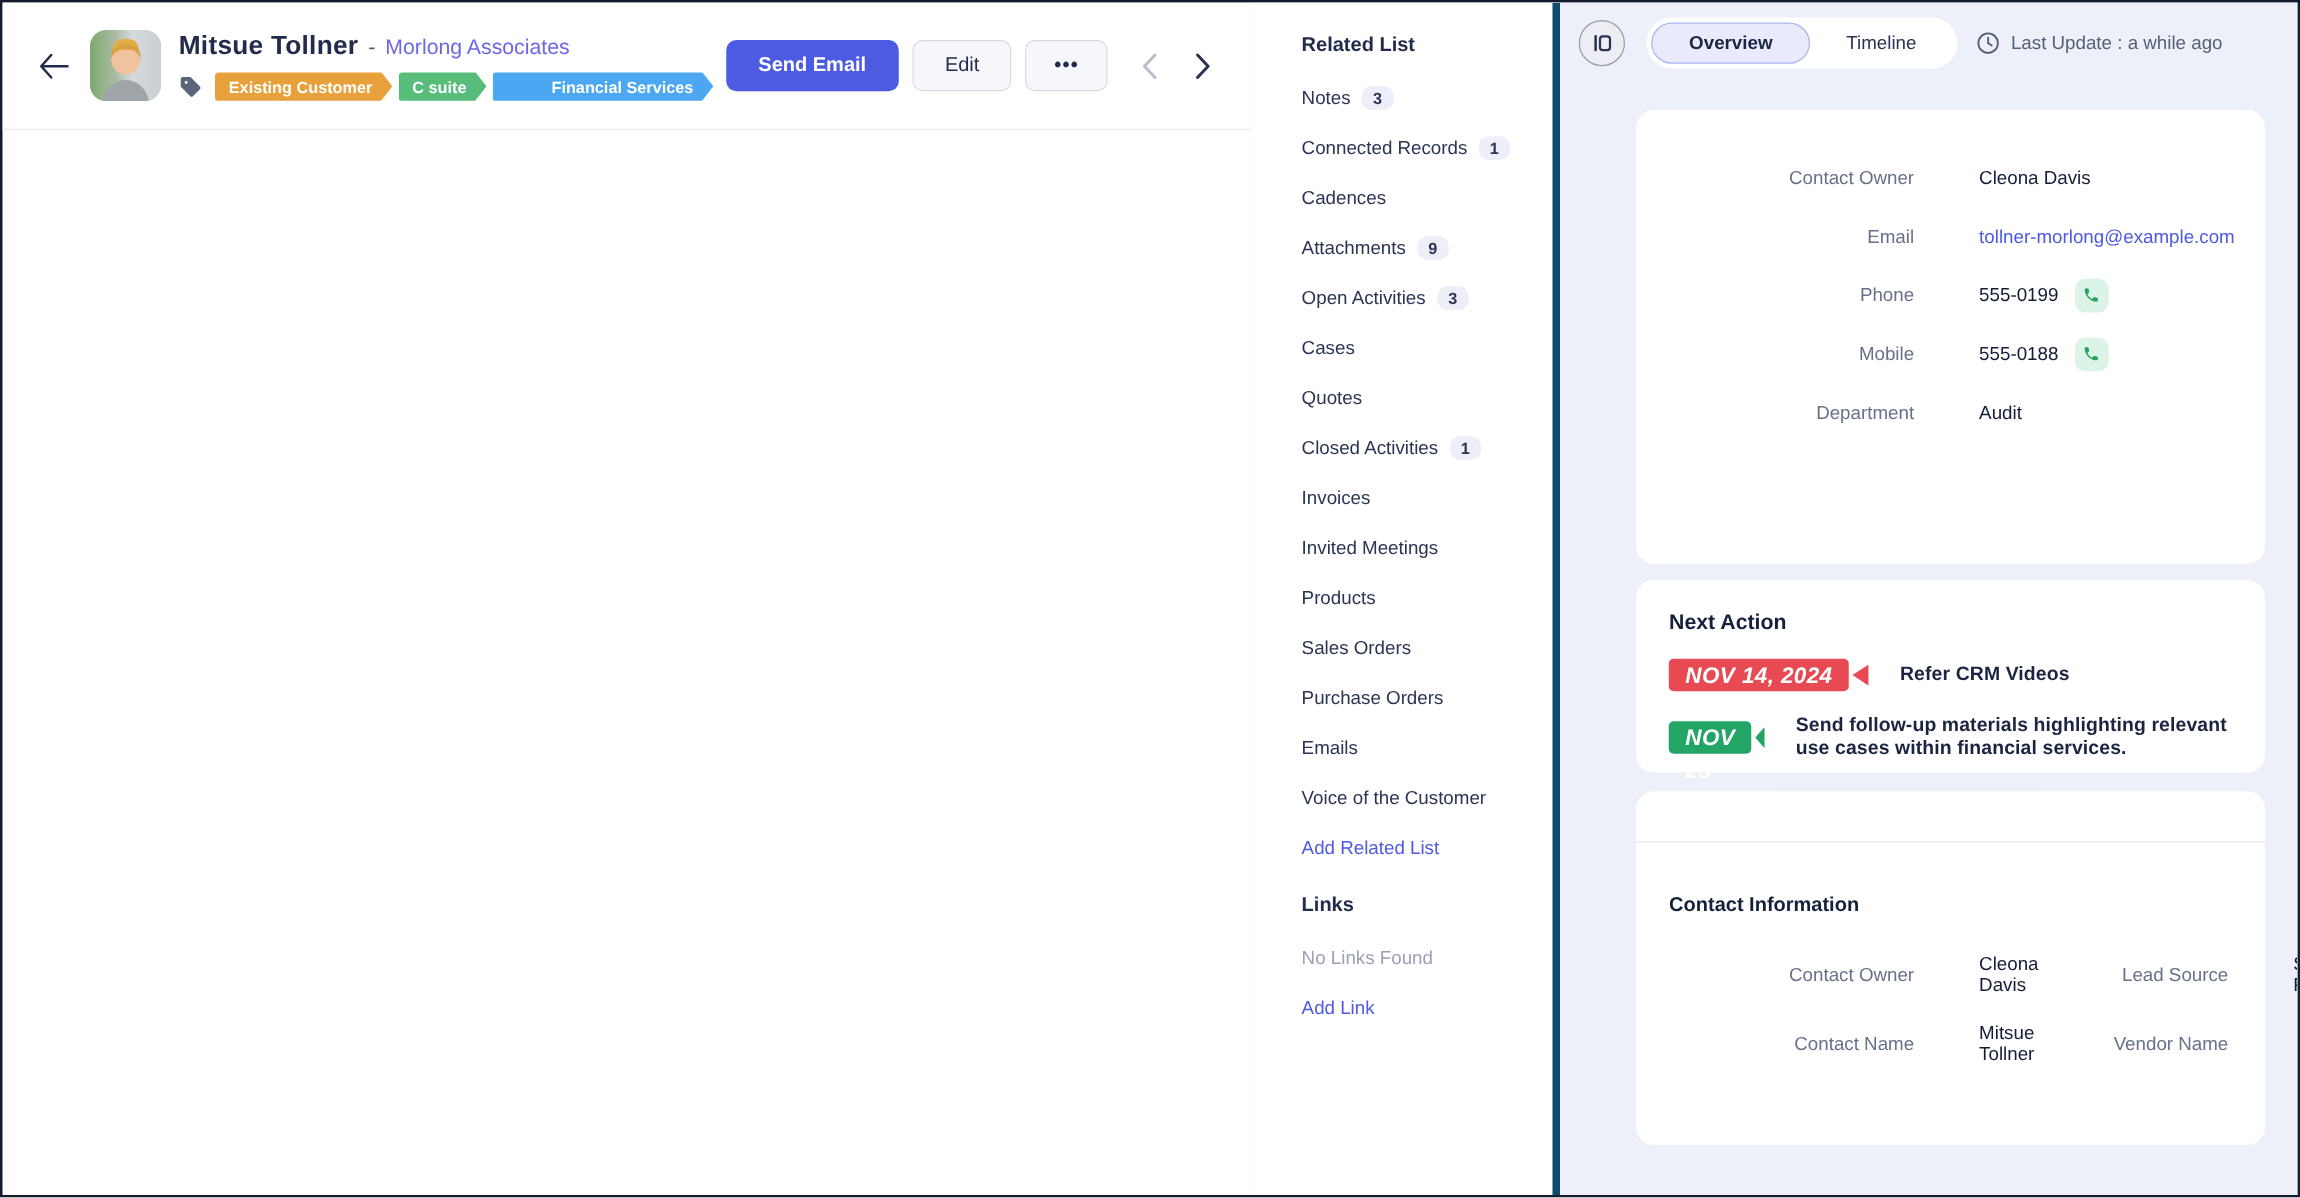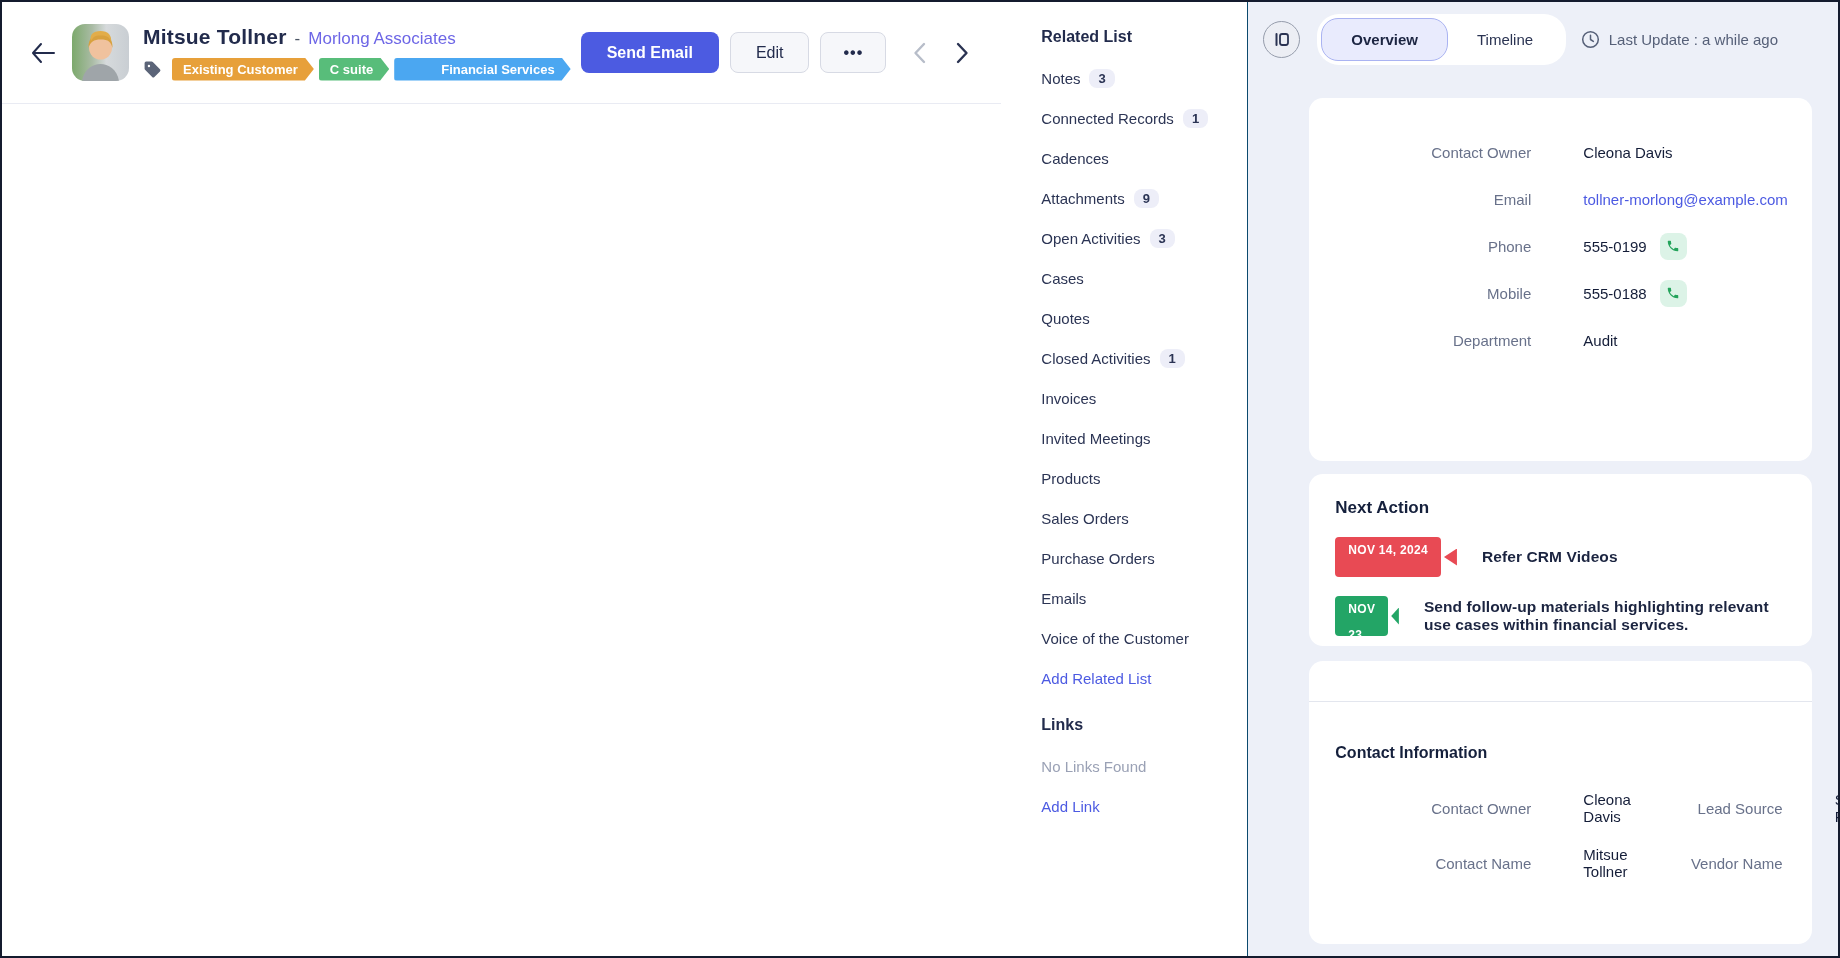--- a/index.html
+++ b/index.html
@@ -36,56 +36,56 @@
   .btn-secondary {
     background:#f6f7fa; color:#222b4c; font-size:16px; border:1px solid #d7dae4;
     border-radius:8px; height:41px; padding:0 25px; cursor:pointer; font-family:inherit;
   }
   .btn-more { letter-spacing:1px; font-weight:bold; padding:0 22px; }
   .nav-chevrons { display:flex; align-items:center; gap:22px; margin-left:12px; }
   .chev { background:none; border:none; cursor:pointer; display:flex; padding:4px; }
   
   .main { flex:1; display:flex; background:#edf0f8; overflow:hidden; position:relative; }
   
-  .sidebar { width:247px; background:#fff; border-right:1px solid #0c4a6e; padding:26px 0 0 40px; flex:0 0 auto; }
+  .sidebar { width:247px; background:#fff; border-right:6px solid #0c4a6e; padding:26px 0 0 40px; flex:0 0 auto; }
   .side-title { font-size:16px; font-weight:bold; color:#222b4c; margin-bottom:20px; }
   .side-list { list-style:none; }
   .side-list li { height:24px; margin-bottom:16px; font-size:15px; color:#2b3454; cursor:pointer; display:flex; align-items:center;text-align:right; }
   .count-badge {
     margin-left:9px; background:#edeef8; color:#2b3454; font-size:13px; font-weight:bold;
     border-radius:8px; padding:2px 9px; line-height:15px;
   }
   .side-link { font-size:15px; color:#4c5ae2; cursor:pointer; height:24px; margin-bottom:16px; display:flex; align-items:center; }
   .links-title { margin-top:26px; }
   .muted { color:#9aa1b5; cursor:default;margin-top:14px; }
   
   .content { flex:1; padding:12px 26px 0 15px; overflow:hidden; }
   .tabs-row { display:flex; align-items:center; }
   .panel-toggle {
     width:37px; height:37px; border-radius:50%; border:1px solid #959cab; background:#eceef4;
     display:flex; align-items:center; justify-content:center; cursor:pointer;
   }
   .tab-pill { background:#fff; border-radius:22px; margin-left:17px; padding:4px; display:flex; align-items:center; }
-  .tab { height:43px; border-radius:17px; border:none; background:transparent; font-family:inherit;
+  .tab { height:33px; border-radius:17px; border:none; background:transparent; font-family:inherit;
     font-size:15px; color:#2a3352; padding:0 29px; cursor:pointer; }
   .tab.active { background:#e9ebfd; border:1px solid #aab3f2; font-weight:bold; color:#1c2542; }
   .last-update { margin-left:auto; display:flex; align-items:center; gap:9px; font-size:15px; color:#566078; padding-right:34px; }
   .card { background:#fff; border-radius:14px; margin-left:46px; }
   .card-summary { margin-top:33px; padding:40px 0 0; min-height:363px; }
   .field-row { display:flex; align-items:center; margin-bottom:19px; height:28px; }
   .field-label { width:222px; text-align:right; font-size:15px; color:#68718a; flex:0 0 auto; }
   .field-value { margin-left:52px; font-size:15px; color:#141d38; display:flex; align-items:center; }
   .email-link { color:#4c5ae2; text-decoration:none; cursor:pointer; }
   .phone-btn { width:27px; height:27px; border-radius:8px; background:#dcf3e7; border:none; cursor:pointer;
     display:flex; align-items:center; justify-content:center; margin-left:13px; }
   .card-next { margin-top:13px; padding:24px 26px 10px; min-height:145px; }
   .section-title { font-size:17px; font-weight:bold; color:#15203c; }
   .na-row { display:flex; align-items:center; margin-top:19px; }
-  .ribbon { color:#fff; font-size:12px; font-weight:bold; height:40px; line-height:26px;
-    padding:0 13px; border-radius:4px; letter-spacing:.3px; }
+  .ribbon { color:#fff; font-size:18px; font-weight:bold; height:26px; line-height:26px;
+    padding:0 13px; border-radius:4px; letter-spacing:.3px;font-style:italic; }
   .ribbon-tail { width:13px; height:17px; margin-left:3px; clip-path:polygon(0 50%, 100% 0, 100% 100%); }
   .na-text { margin-left:25px; font-size:15.5px; color:#1b2440; font-weight:bold; letter-spacing:.1px; }
   .na-text.regular { font-weight:bold; }
   .card-details { margin-top:15px; padding:22px 0 40px; min-height:260px; }
   .details-head { padding:0 26px; font-size:17px; font-weight:bold; color:#15203c; cursor:pointer; }
   .details-divider { border-bottom:1px solid #e3e6ee; margin-top:18px; }
   .ci-title { padding:0 26px; margin-top:42px; font-size:16px; font-weight:bold; color:#15203c; }
   .details-grid { display:flex; margin-top:32px; }
   .details-col { width:50%; }
   .details-col .field-row { margin-bottom:27px; }

